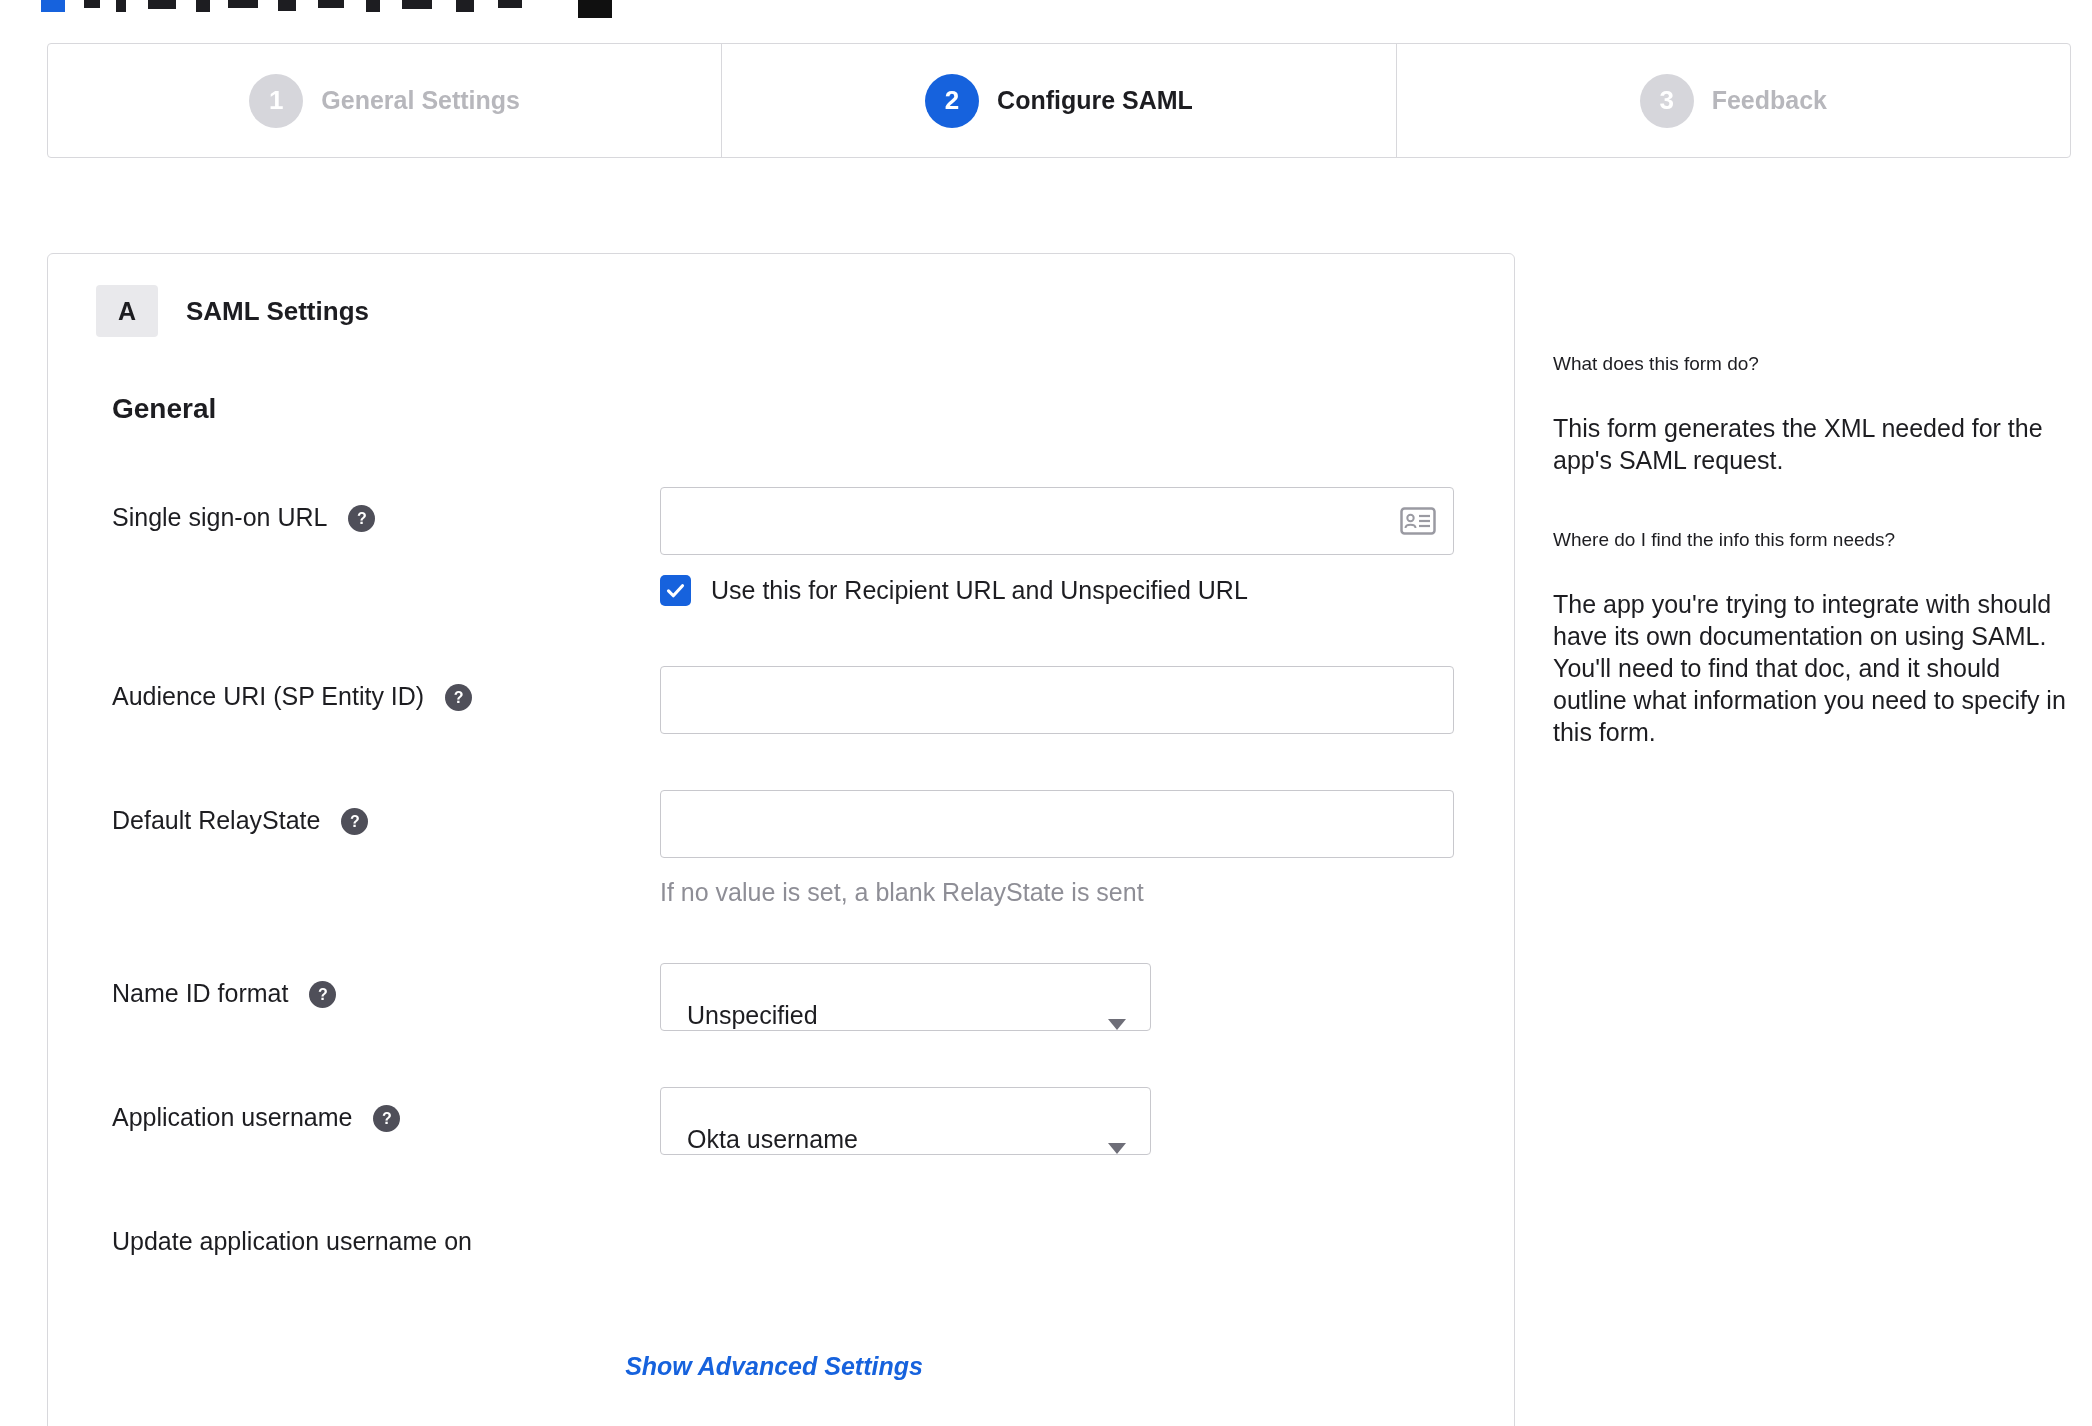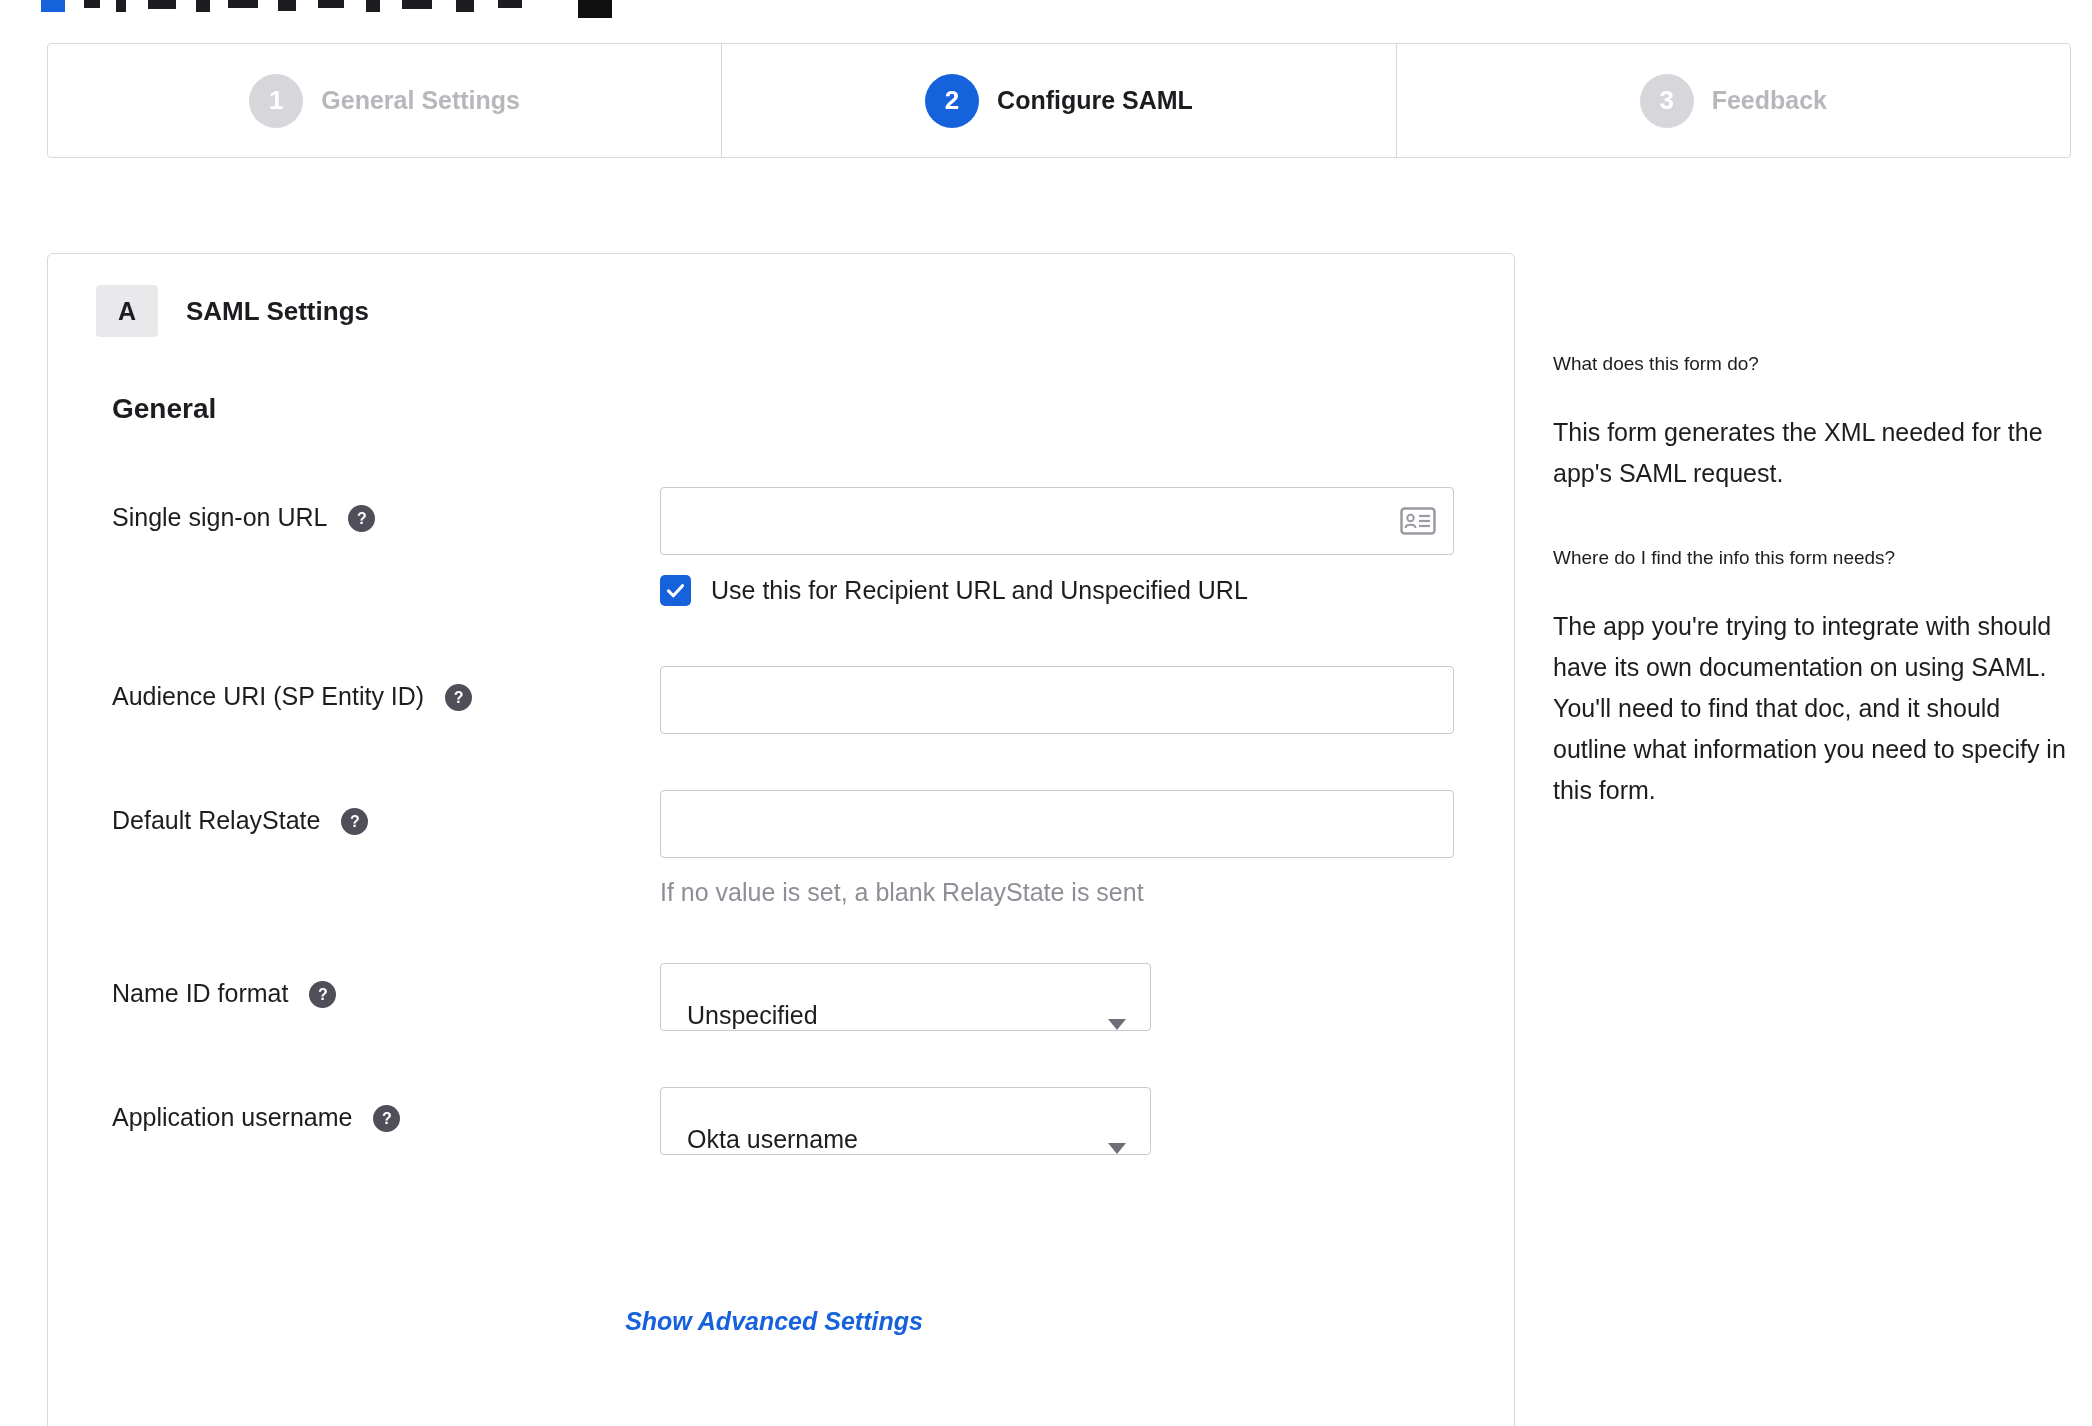--- a/index.html
+++ b/index.html
@@ -128,21 +128,21 @@
   .advanced-link {
     font-size: 25px; font-weight: 600; color: #1662dd;
     text-decoration: none; cursor: pointer;
   }
 
   
   .aside {
     position: absolute; left: 1553px; top: 331px; width: 522px;
   }
   .aside h4 { font-size: 19px; font-weight: 400; margin: 15px 0 30px 0; line-height: 36px; }
-  .aside p  { font-size: 25px; line-height: 41px; margin: 0 0 46px 0; color: #1d1d21; }
+  .aside p  { font-size: 25px; line-height: 32px; margin: 0 0 46px 0; color: #1d1d21; }
 </style>
 </head>
 <body>
 
 <div class="cutoff">
   <div class="frag frag-blue" style="left:41px;width:24px;height:12px"></div>
   <div class="frag" style="left:84px;width:16px;height:8px"></div>
   <div class="frag" style="left:116px;width:10px;height:12px"></div>
   <div class="frag" style="left:148px;width:28px;height:9px"></div>
   <div class="frag" style="left:196px;width:14px;height:12px"></div>
@@ -255,20 +255,23 @@
     </div>
     <div class="row-control">
       <div class="select">
         <span>Okta username</span>
         <span class="caret"></span>
       </div>
     </div>
   </div>
 
   <div class="row">
+    <div class="row-label">
+      <span>Update application username on</span>
+    </div>
   </div>
 
   <div class="advanced-row">
     <a class="advanced-link" href="#">Show Advanced Settings</a>
   </div>
 
 </section>
 
 <aside class="aside">
   <h4>What does this form do?</h4>

